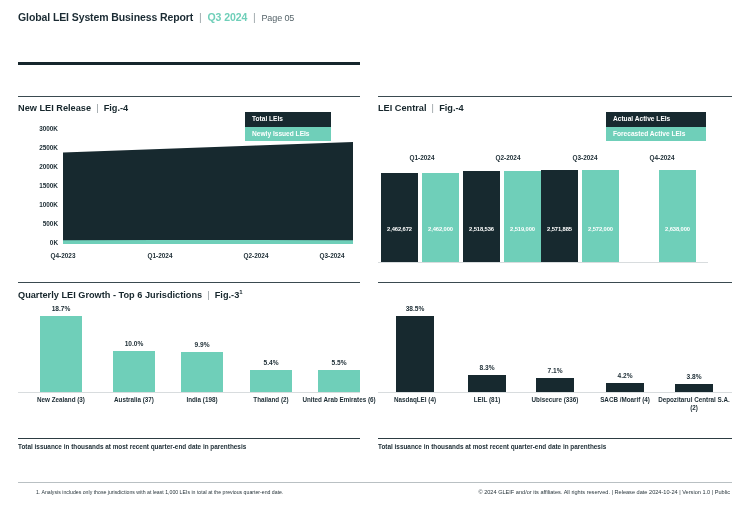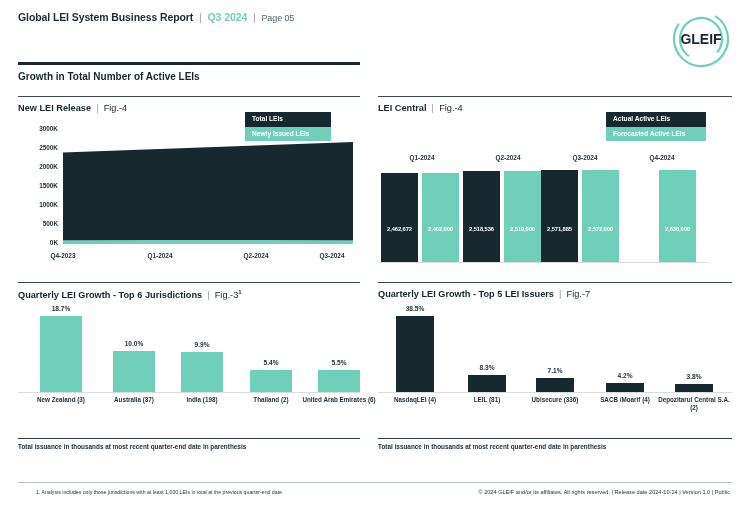--- a/index.html
+++ b/index.html
@@ -78,21 +78,21 @@
   .panel-title {
     position: absolute;
     left: 0;
     top: 7px;
     font-size: 9.2px;
     font-weight: bold;
     color: #16262c;
     white-space: nowrap;
   }
   .panel-title .pipe { color: #8d979b; font-weight: normal; }
-  .panel-title .fig { font-weight: normal; color: #16262c; }
+  .panel-title .fig { font-weight: bold; color: #16262c; }
   .panel-title sup { font-size: 6px; }
 
   
   .legend {
     position: absolute;
     width: 86px;
   }
   .legend-row {
     font-size: 6.6px;
     font-weight: bold;
@@ -221,30 +221,22 @@
 <div class="page">
 
   <div class="header">
     <span>Global LEI System Business Report</span>
     <span class="sep">|</span>
     <span class="quarter">Q3 2024</span>
     <span class="sep">|</span>
     <span class="page-no">Page 05</span>
   </div>
 
-  <div class="logo">
-    <svg width="62" height="62" viewBox="0 0 62 62">
-      <circle cx="31" cy="31" r="27" fill="none" stroke="#6fcfb9" stroke-width="2.2" stroke-dasharray="128 42" transform="rotate(-58 31 31)"></circle>
-      <circle cx="31" cy="31" r="21" fill="none" stroke="#6fcfb9" stroke-width="2.2" stroke-dasharray="100 32" transform="rotate(125 31 31)"></circle>
-      <text x="31" y="35.5" text-anchor="middle" font-family="Liberation Sans, sans-serif" font-size="14" font-weight="bold" fill="#16262c">GLEIF</text>
-    </svg>
-  </div>
 
   <div class="section-rule"></div>
-  <div class="section-title">Growth in Total Number of Active LEIs</div>
 
   <div class="panel" style="left:18px; top:96px; width:342px; height:175px;">
     <div class="panel-rule" style="width:342px;"></div>
     <div class="panel-title">
       <span>New LEI Release</span>
       <span class="pipe">&nbsp;|&nbsp;</span>
       <span class="fig">Fig.-4</span>
     </div>
 
     <div class="legend" style="left:227px; top:16px;">
@@ -358,25 +350,20 @@
 
     <div class="cat-label" style="left:3px;   top:114px; width:80px;">New Zealand (3)</div>
     <div class="cat-label" style="left:76px;  top:114px; width:80px;">Australia (37)</div>
     <div class="cat-label" style="left:144px; top:114px; width:80px;">India (198)</div>
     <div class="cat-label" style="left:213px; top:114px; width:80px;">Thailand (2)</div>
     <div class="cat-label" style="left:283px; top:114px; width:76px;">United Arab Emirates (6)</div>
   </div>
 
   <div class="panel" style="left:378px; top:282px; width:354px; height:160px;">
     <div class="panel-rule" style="width:354px;"></div>
-    <div class="panel-title">
-      <span>Quarterly LEI Growth - Top 5 LEI Issuers</span>
-      <span class="pipe">&nbsp;|&nbsp;</span>
-      <span class="fig">Fig.-7</span>
-    </div>
 
     <div style="position:absolute; left:0; top:26px; width:354px; height:84px;">
 
       <div class="bar bar-dark" style="left:18px; width:38px; height:76px;">
         <div class="bar-value-top" style="top:-11px;">38.5%</div>
       </div>
 
       <div class="bar bar-dark" style="left:90px; width:38px; height:17px;">
         <div class="bar-value-top" style="top:-11px;">8.3%</div>
       </div>

